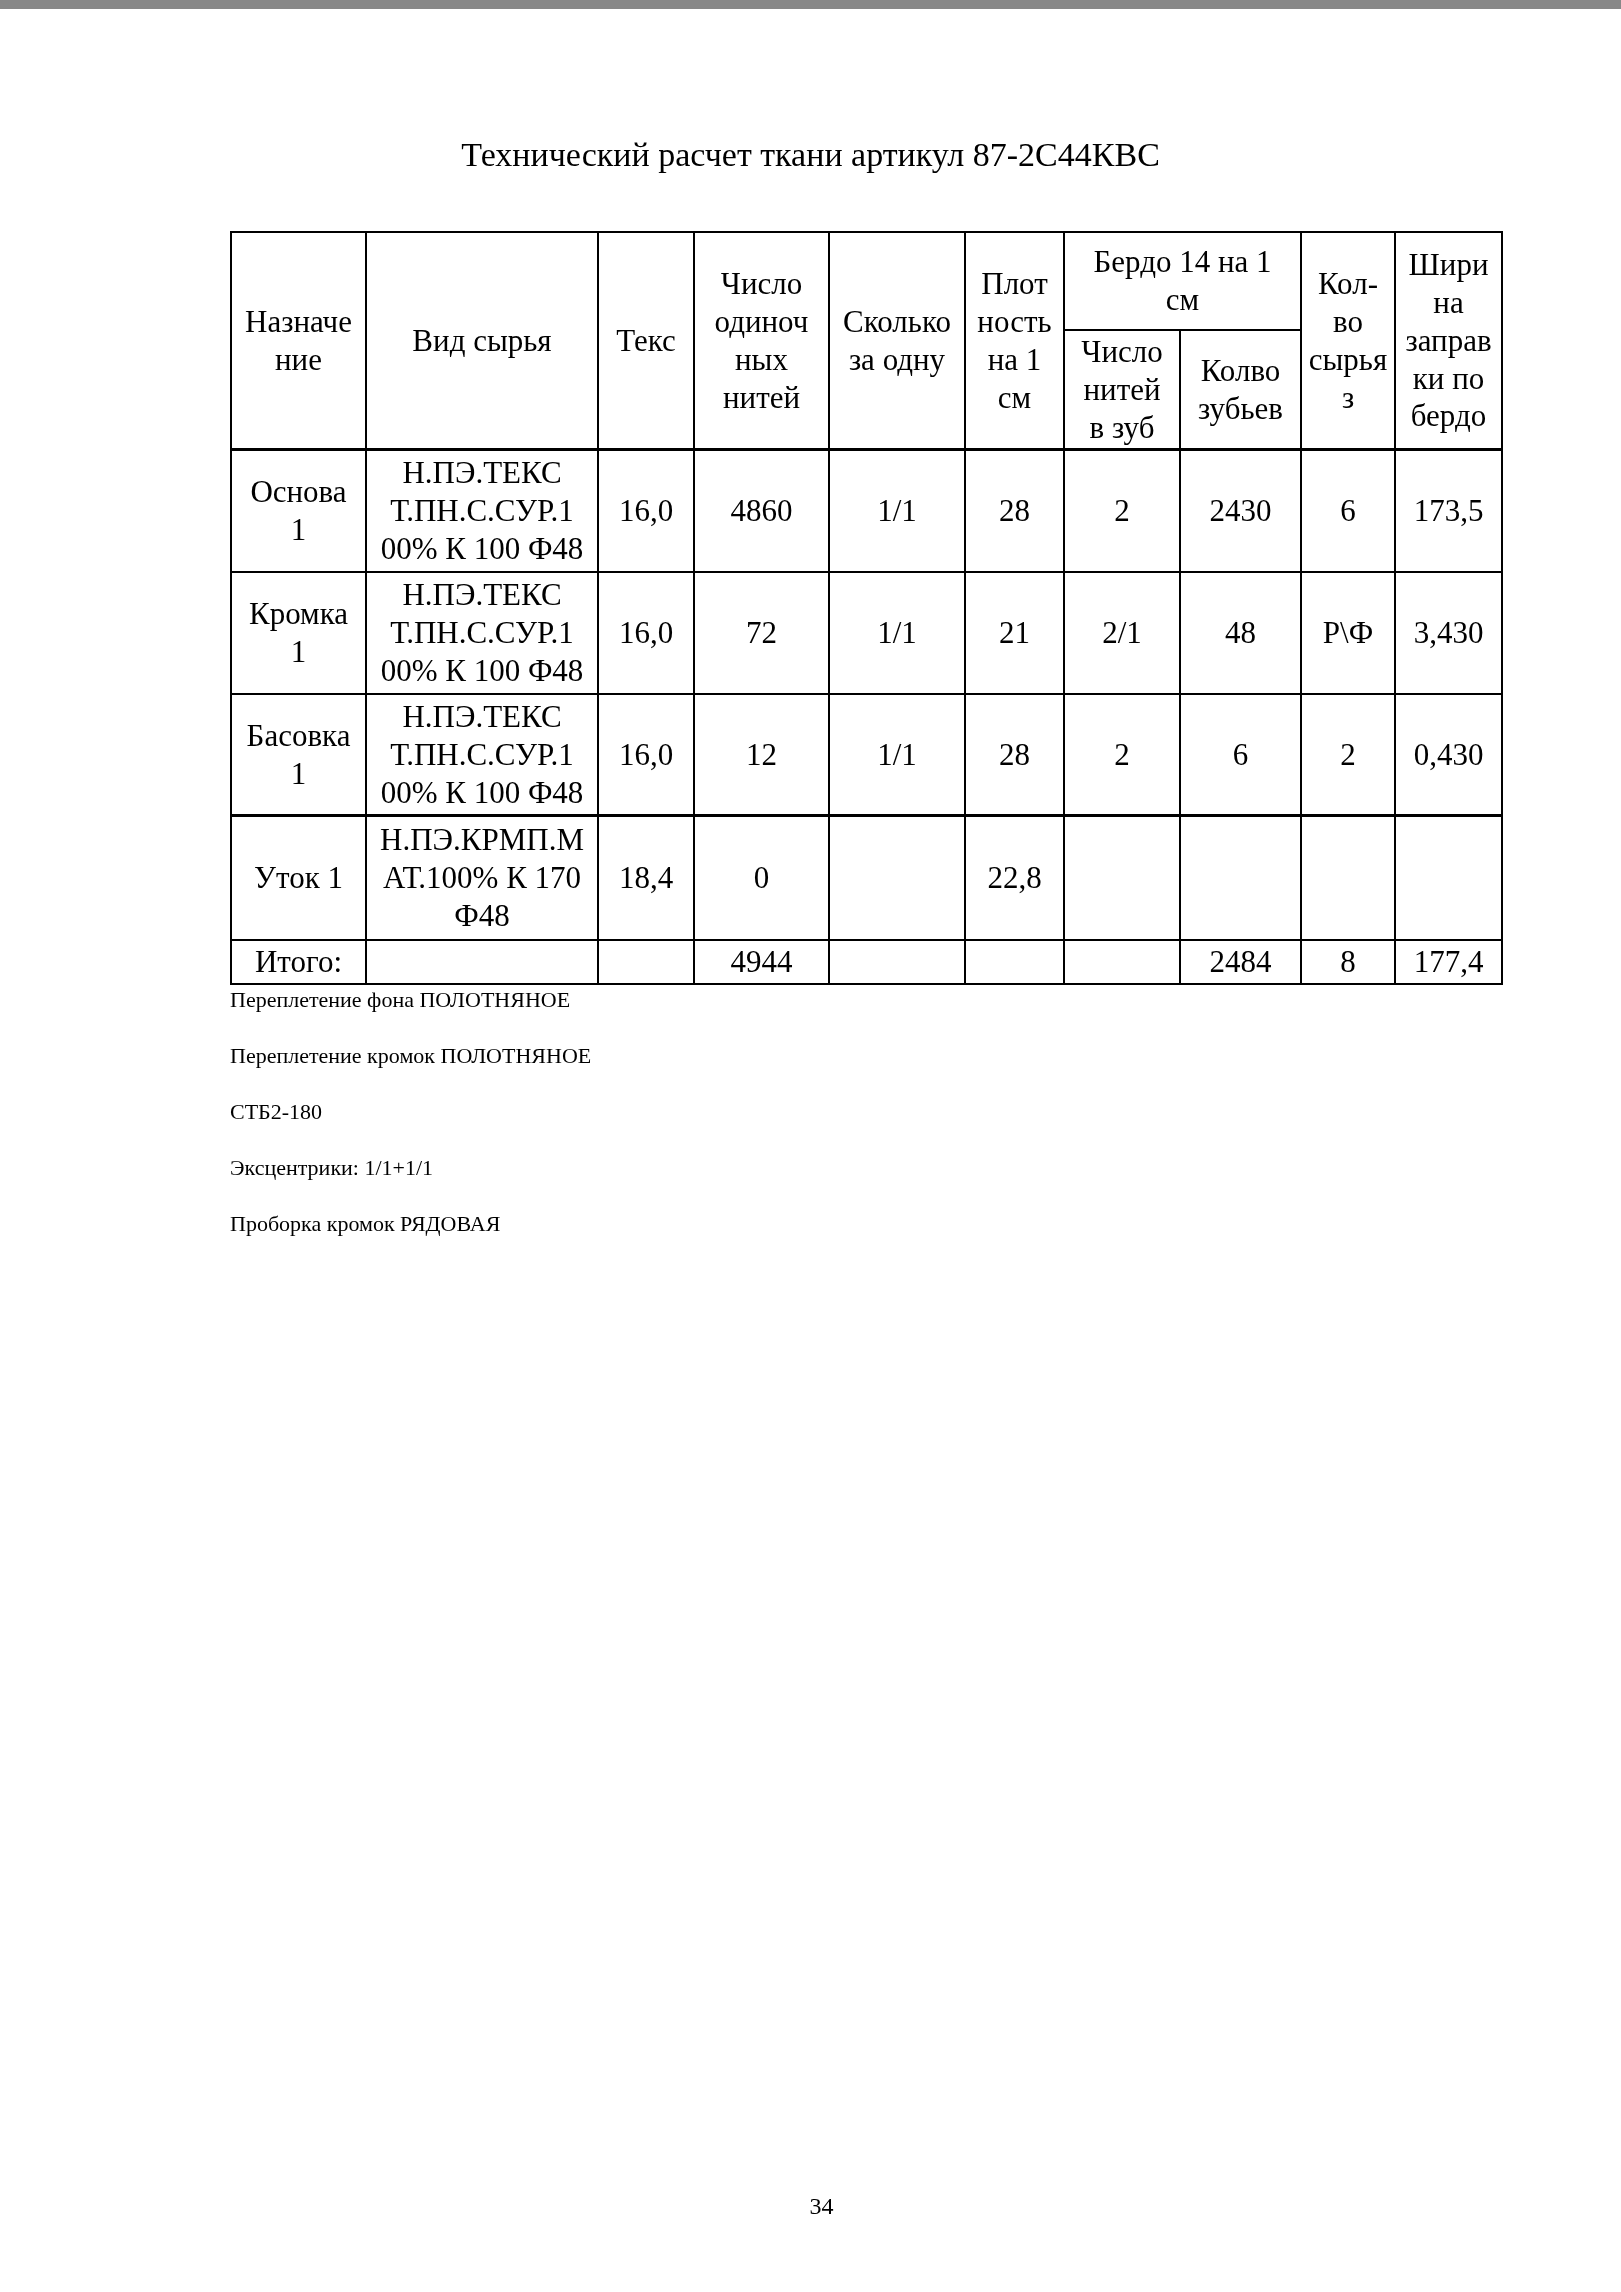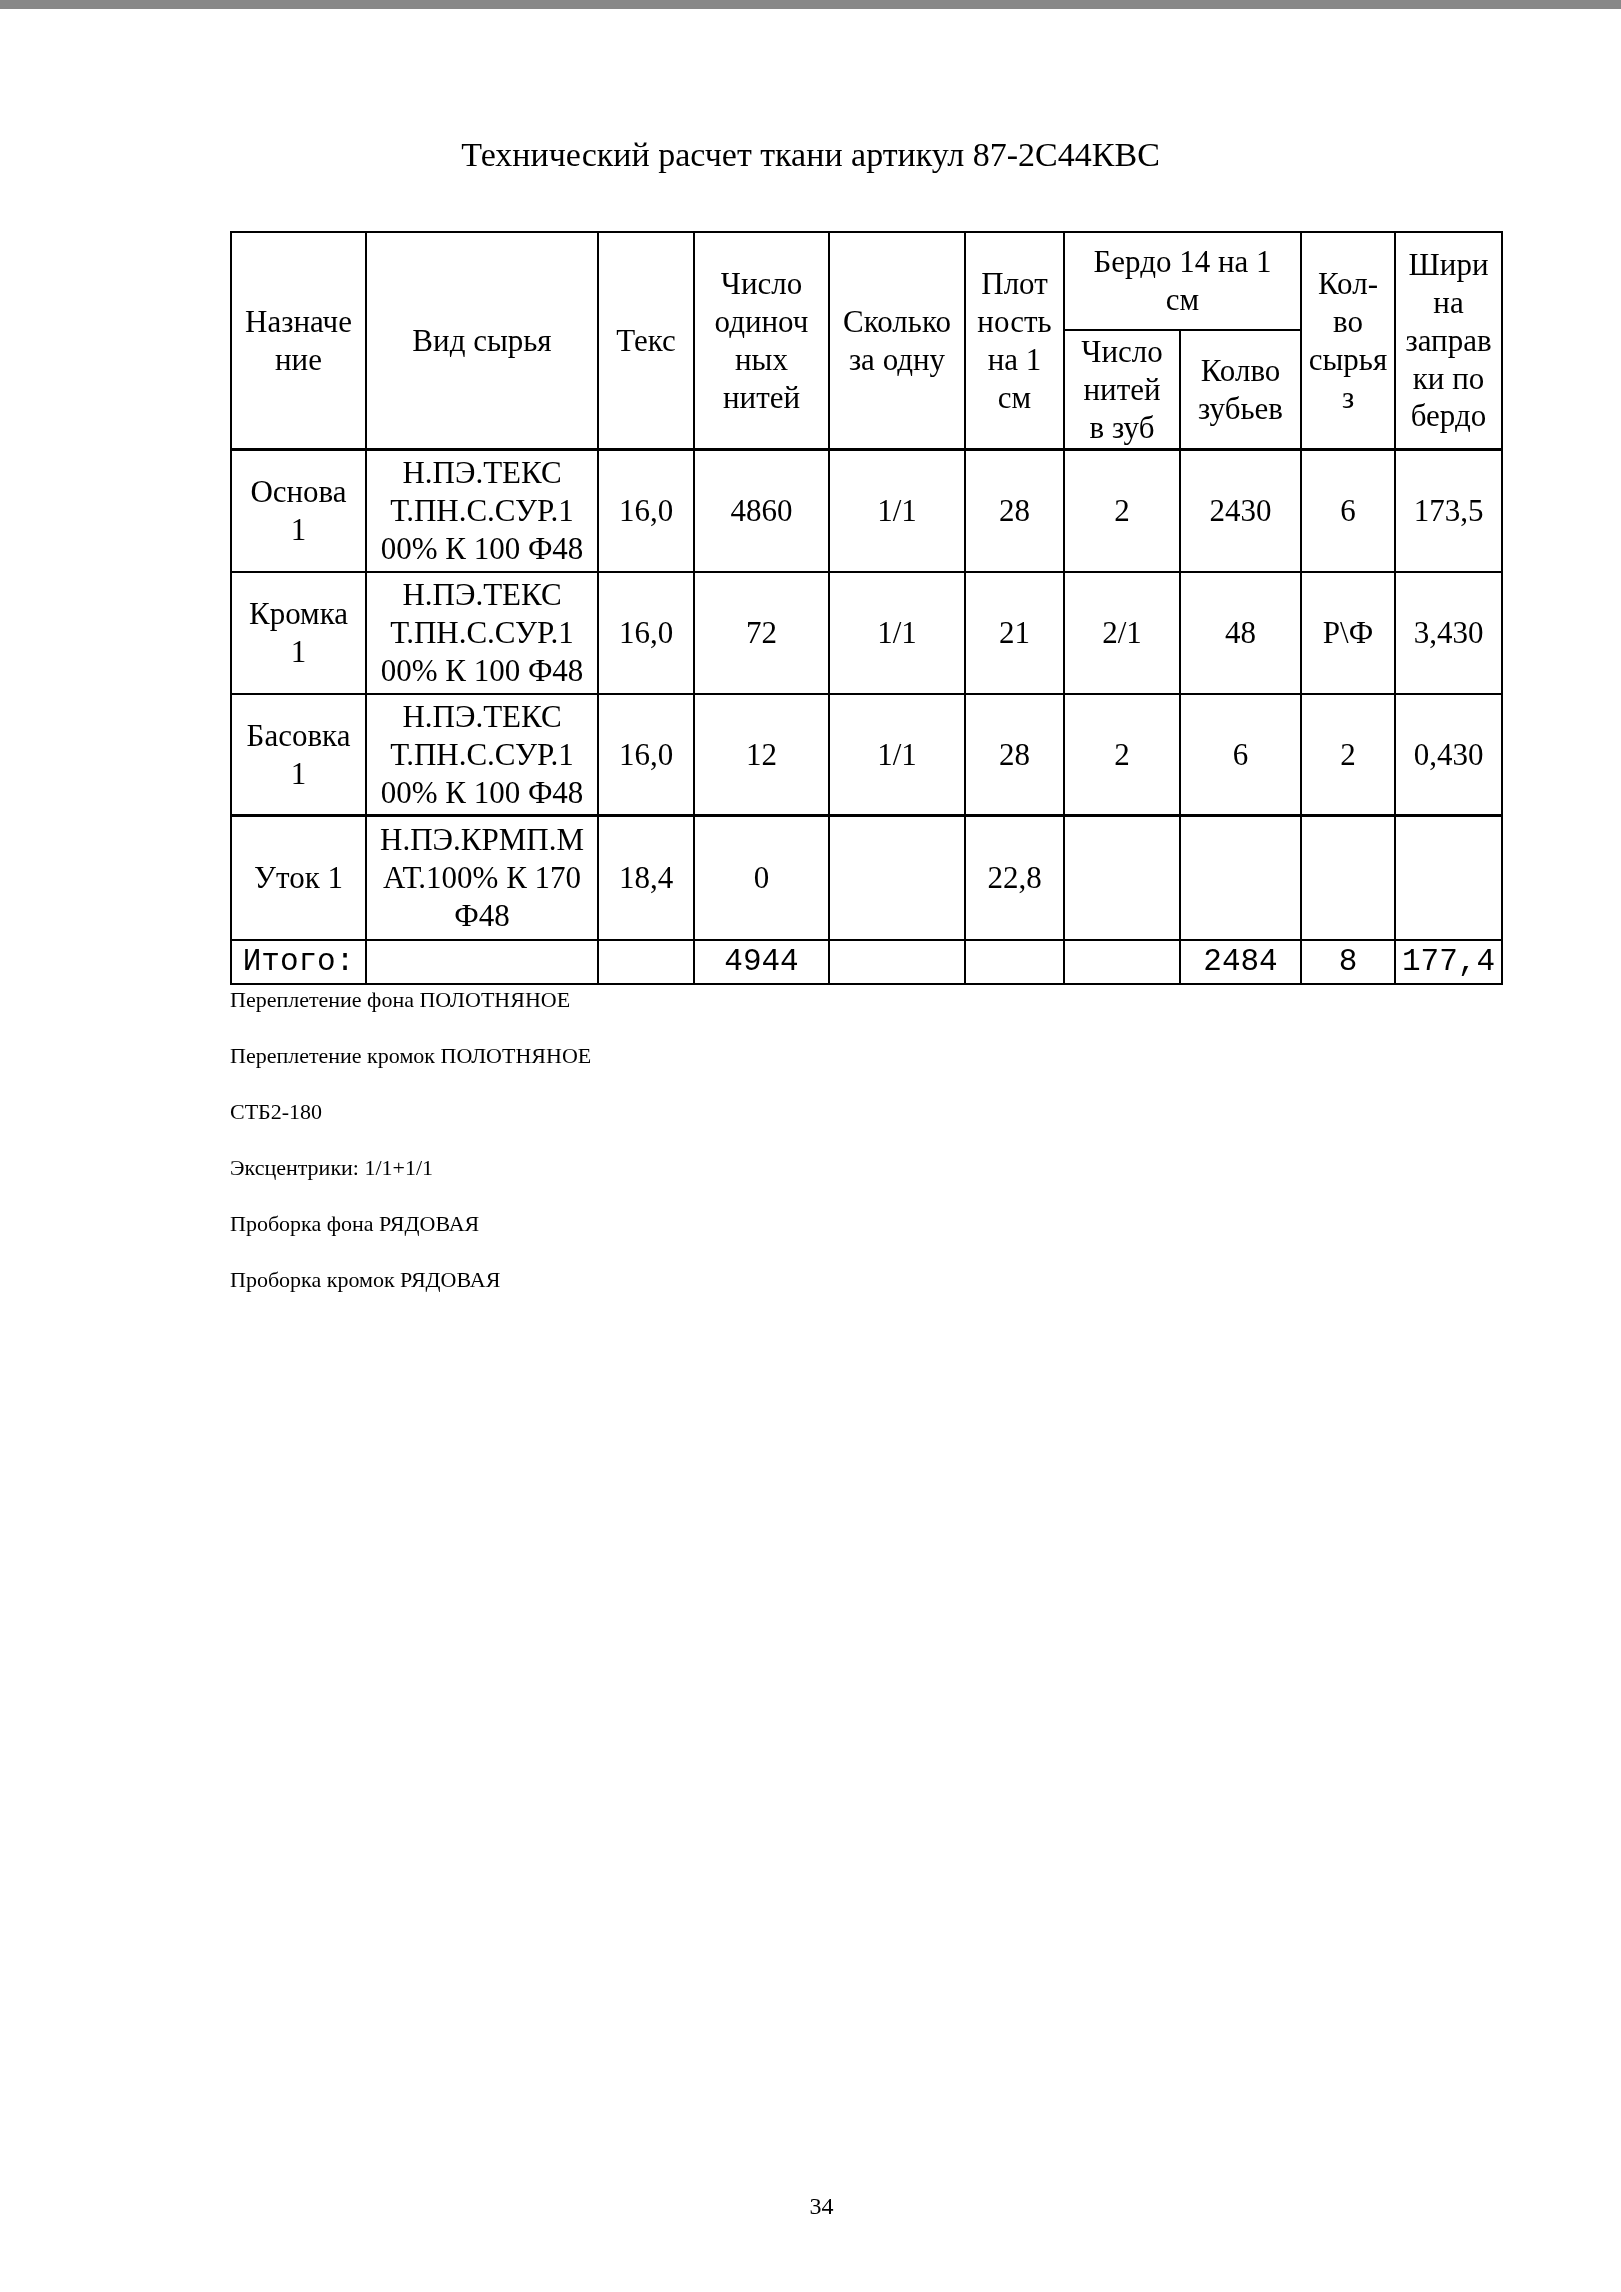--- a/index.html
+++ b/index.html
@@ -42,21 +42,21 @@
     text-align: center;
     vertical-align: middle;
     white-space: pre-line;
     padding: 2px 3.9px;
     overflow: hidden;
   }
   tr.h-top  { height: 98px; }
   tr.h-bot  { height: 94px; }
   tr.r-data { height: 122px; }
   tr.r-utok { height: 124px; }
-  tr.r-total{ height: 43px; font-family: Liberation Mono, monospace; }
+  tr.r-total{ height: 43px; }
   tr.r-utok td { border-top-width: 3.9px; }
   tr.r-osnova td { border-top-width: 3.9px; }
   td.left, th.left { text-align: left; padding-left: 7.8px; }
   .notes {
     position: absolute;
     top: 963px;
     left: 230px;
     width: 1271px;
     font-size: 22px;
   }
@@ -211,20 +211,19 @@
         </tr>
       </tbody>
     </table>
   </div>
 
   <div class="notes">
     <p>Переплетение фона ПОЛОТНЯНОЕ</p>
     <p>Переплетение кромок ПОЛОТНЯНОЕ</p>
     <p>СТБ2-180</p>
     <p>Эксцентрики: 1/1+1/1</p>
-    <p>Проборка фона РЯДОВАЯ</p>
     <p>Проборка кромок РЯДОВАЯ</p>
   </div>
 
   <div class="page-number">34</div>
 
 </div>
 
 
 </body></html>

